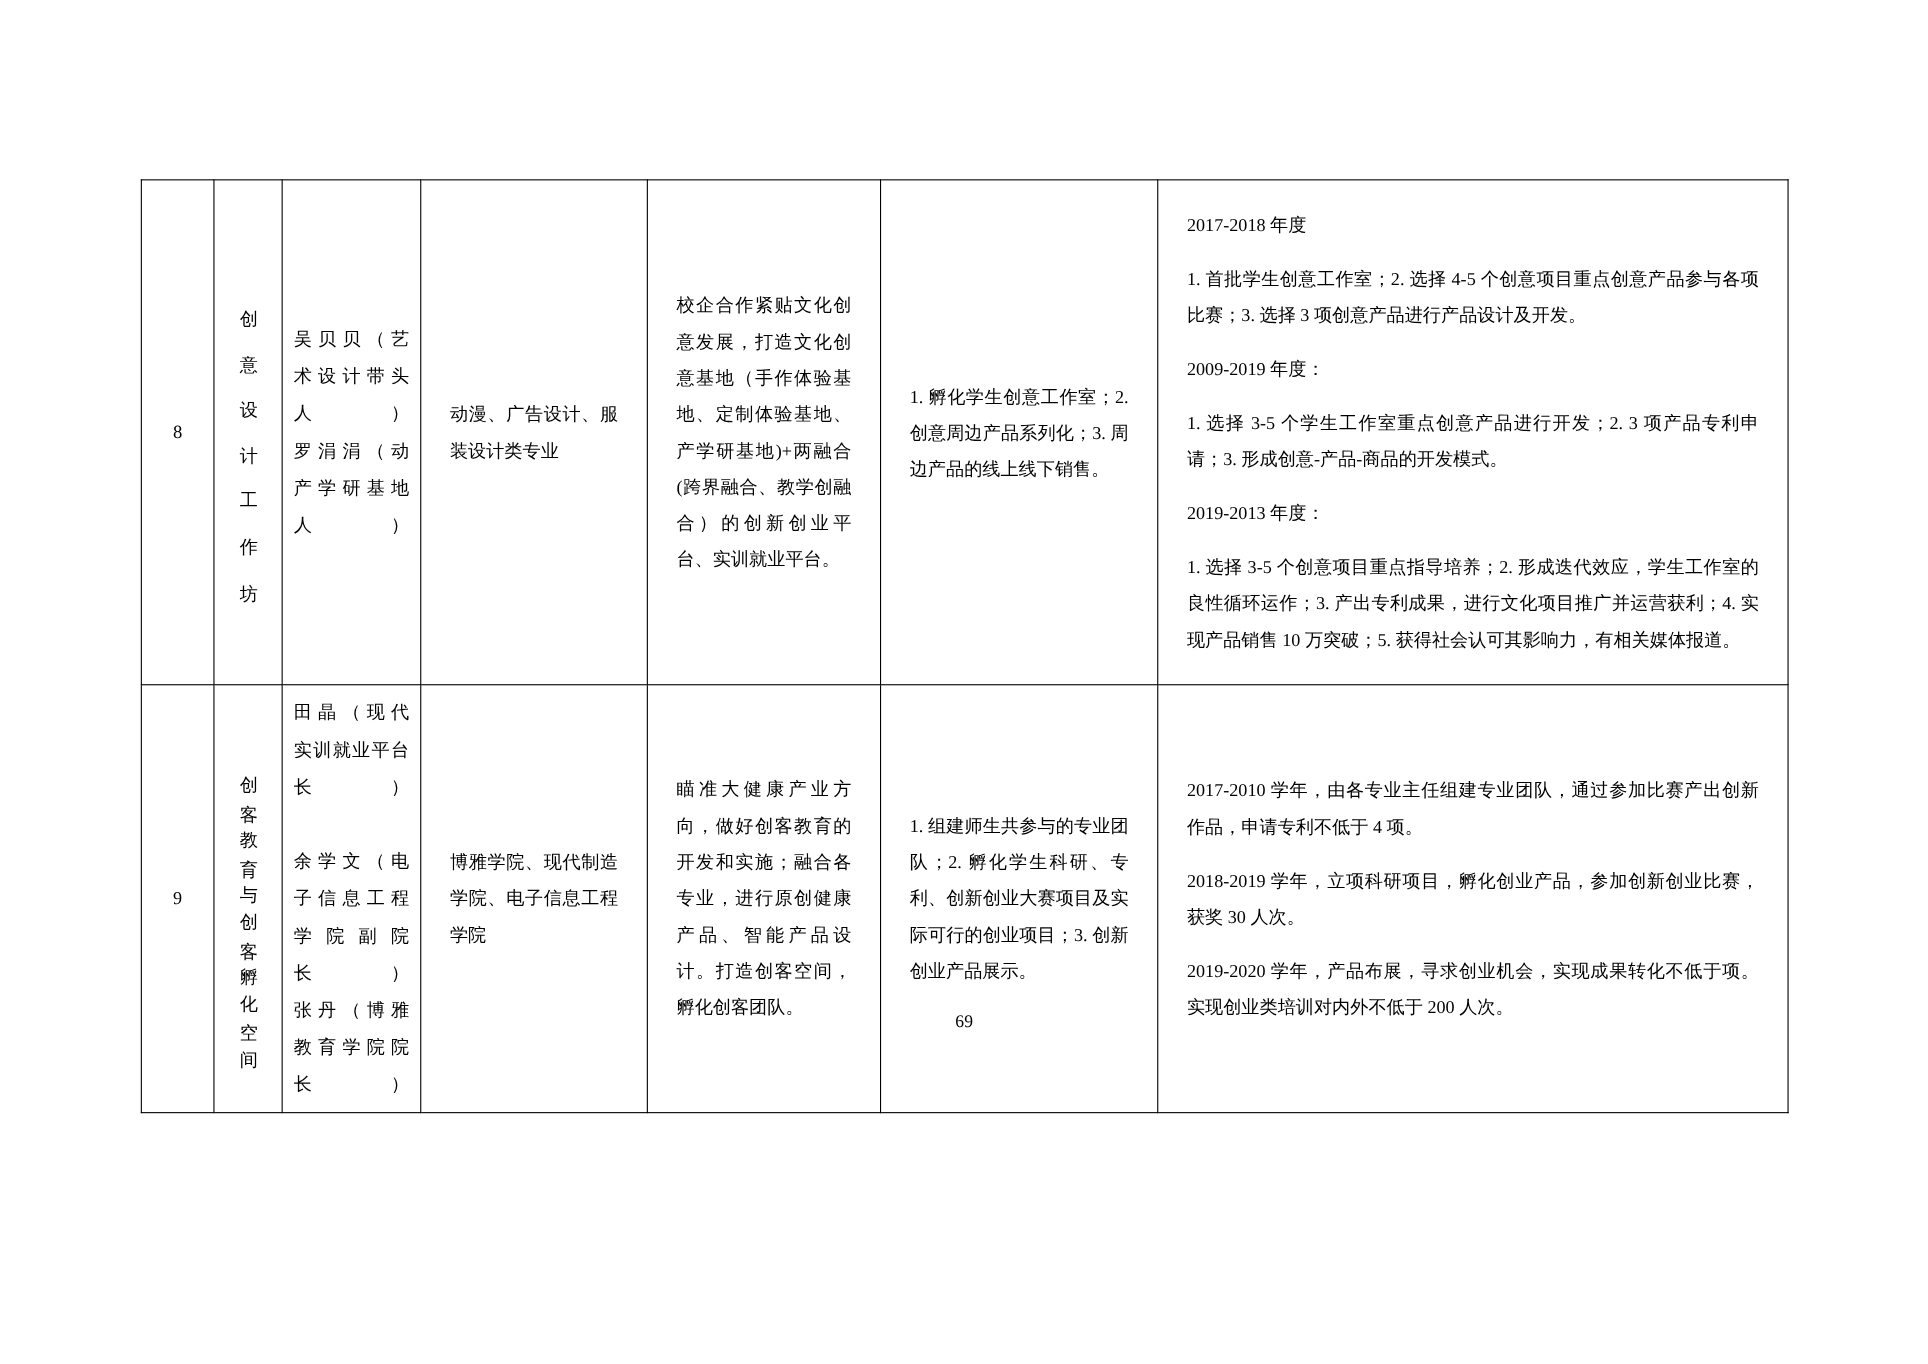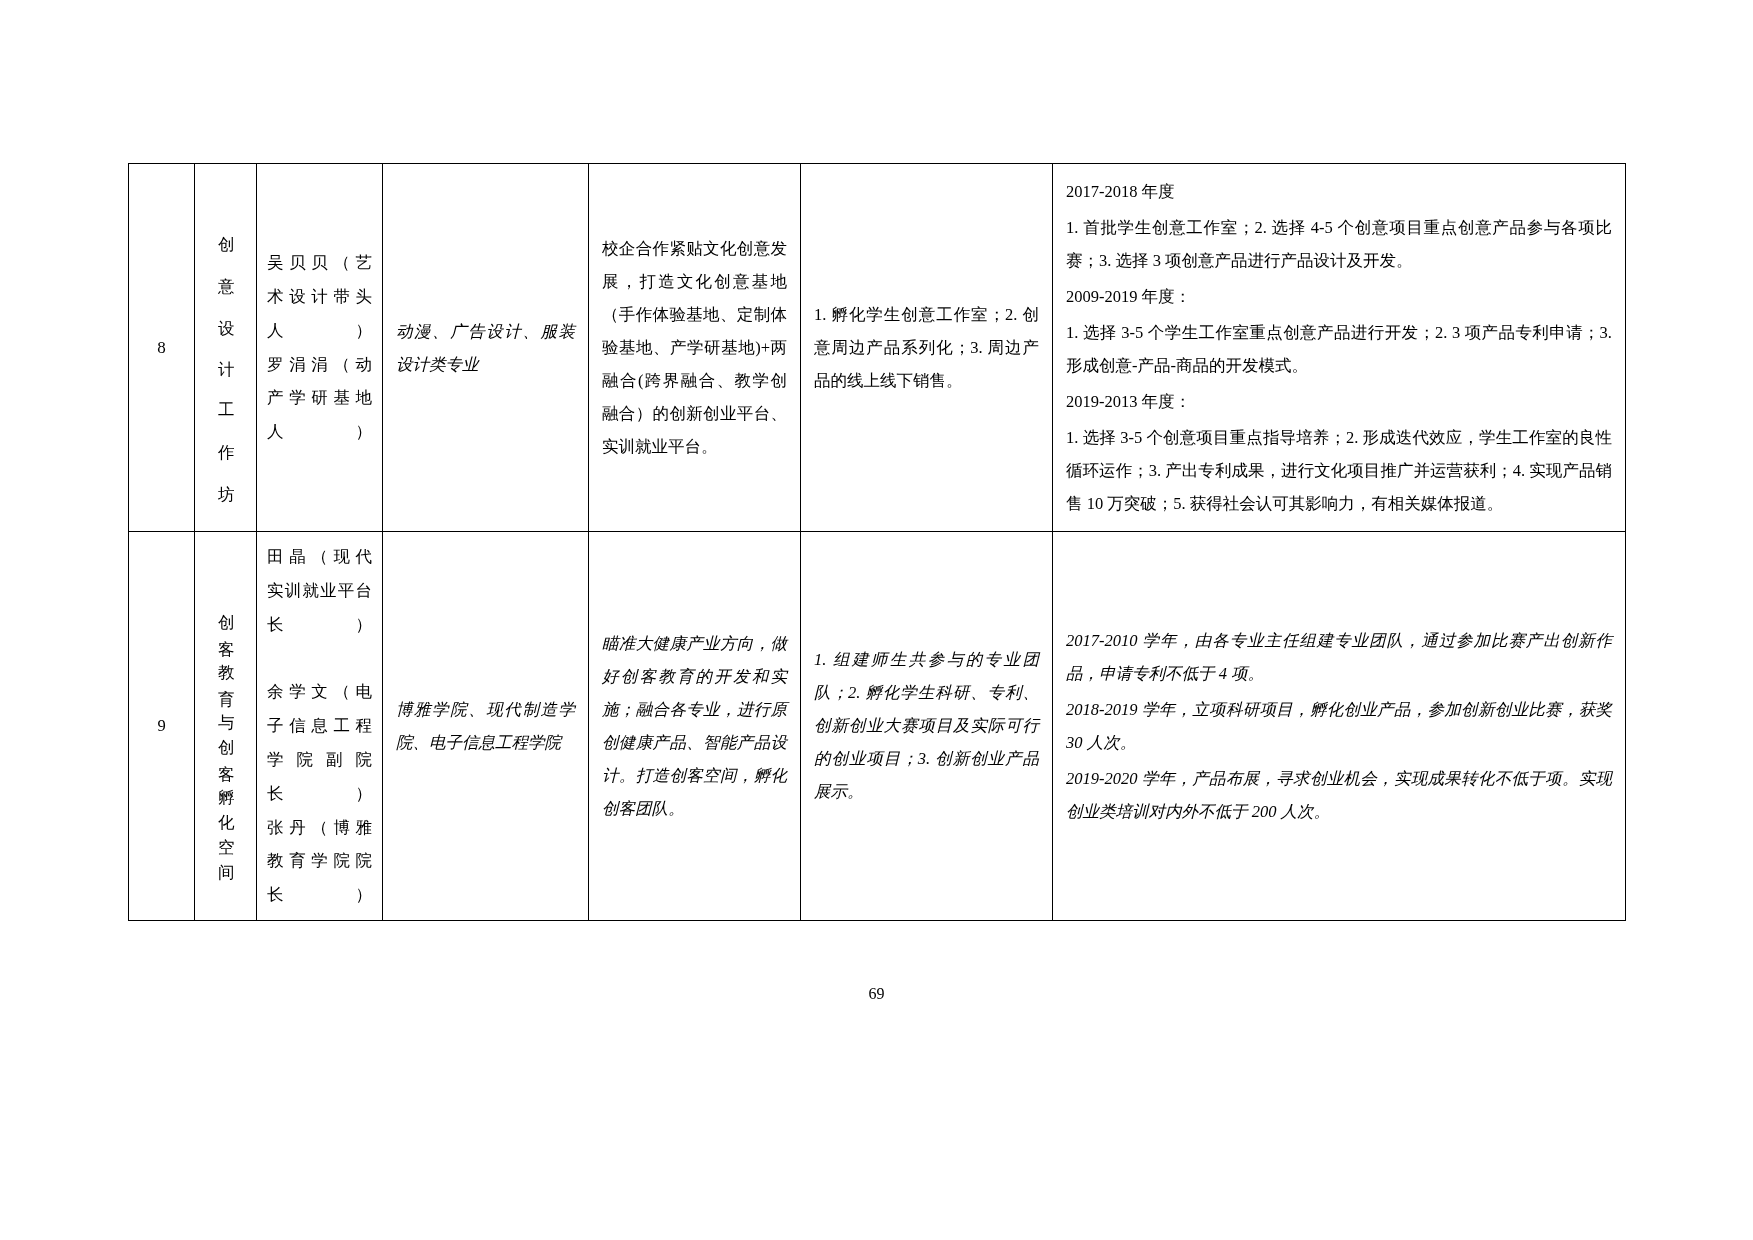--- a/index.html
+++ b/index.html
@@ -73,32 +73,31 @@
     text-align-last: justify;
     line-height: 2.05;
   }
   .lead-block p {
     margin: 0 0 0 0;
   }
   .desc-block, .goal-block, .plan-block, .major-block {
     line-height: 2.0;
   }
   .plan-block p, .desc-block p, .goal-block p, .major-block p {
-    margin: 3px;
+    margin: 16px;
     text-align: justify;
     text-align-last: left;
   }
   .major-top {
     vertical-align: top;
-    font-style: italic;
   }
   .page-number {
     position: absolute;
     left: 0;
-    top: 985px;
+    top: 921px;
     width: 1753px;
     text-align: center;
     font-size: 16px;
     font-family: "Liberation Serif", "DejaVu Serif", serif;
   }
   .row8 .idx { font-size: 17px; }
 </style>
 </head>
 <body>
 

